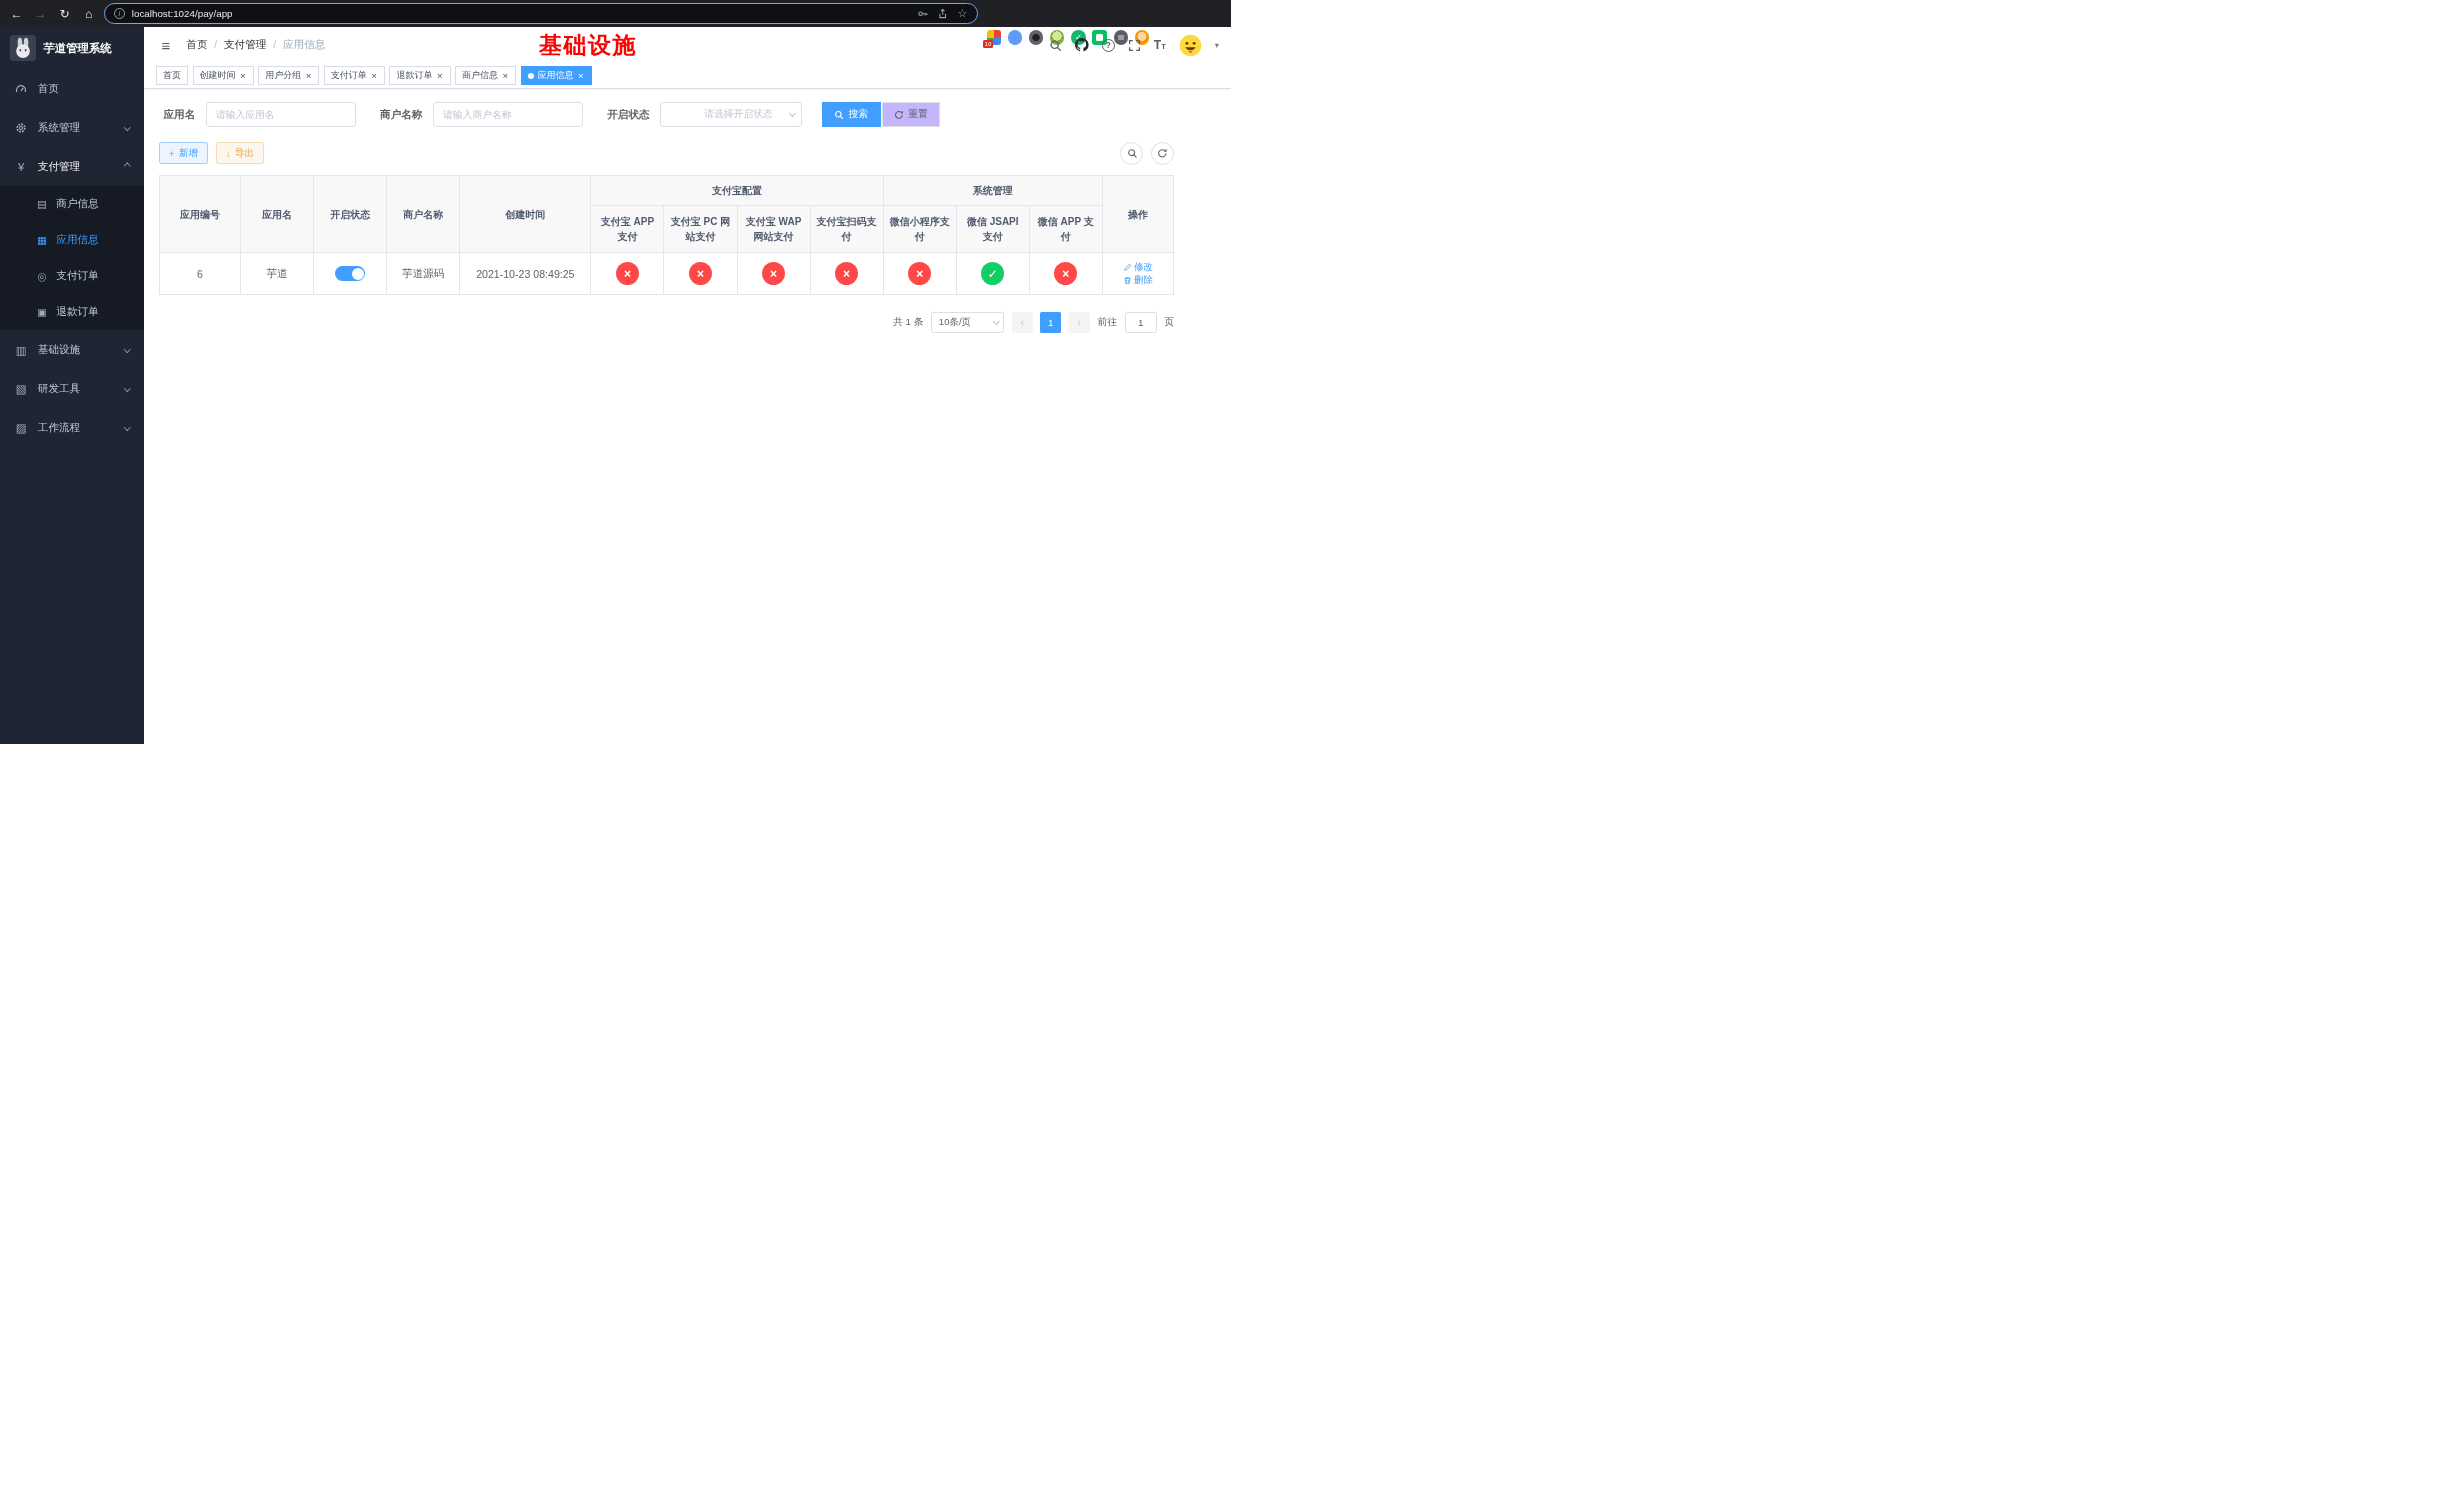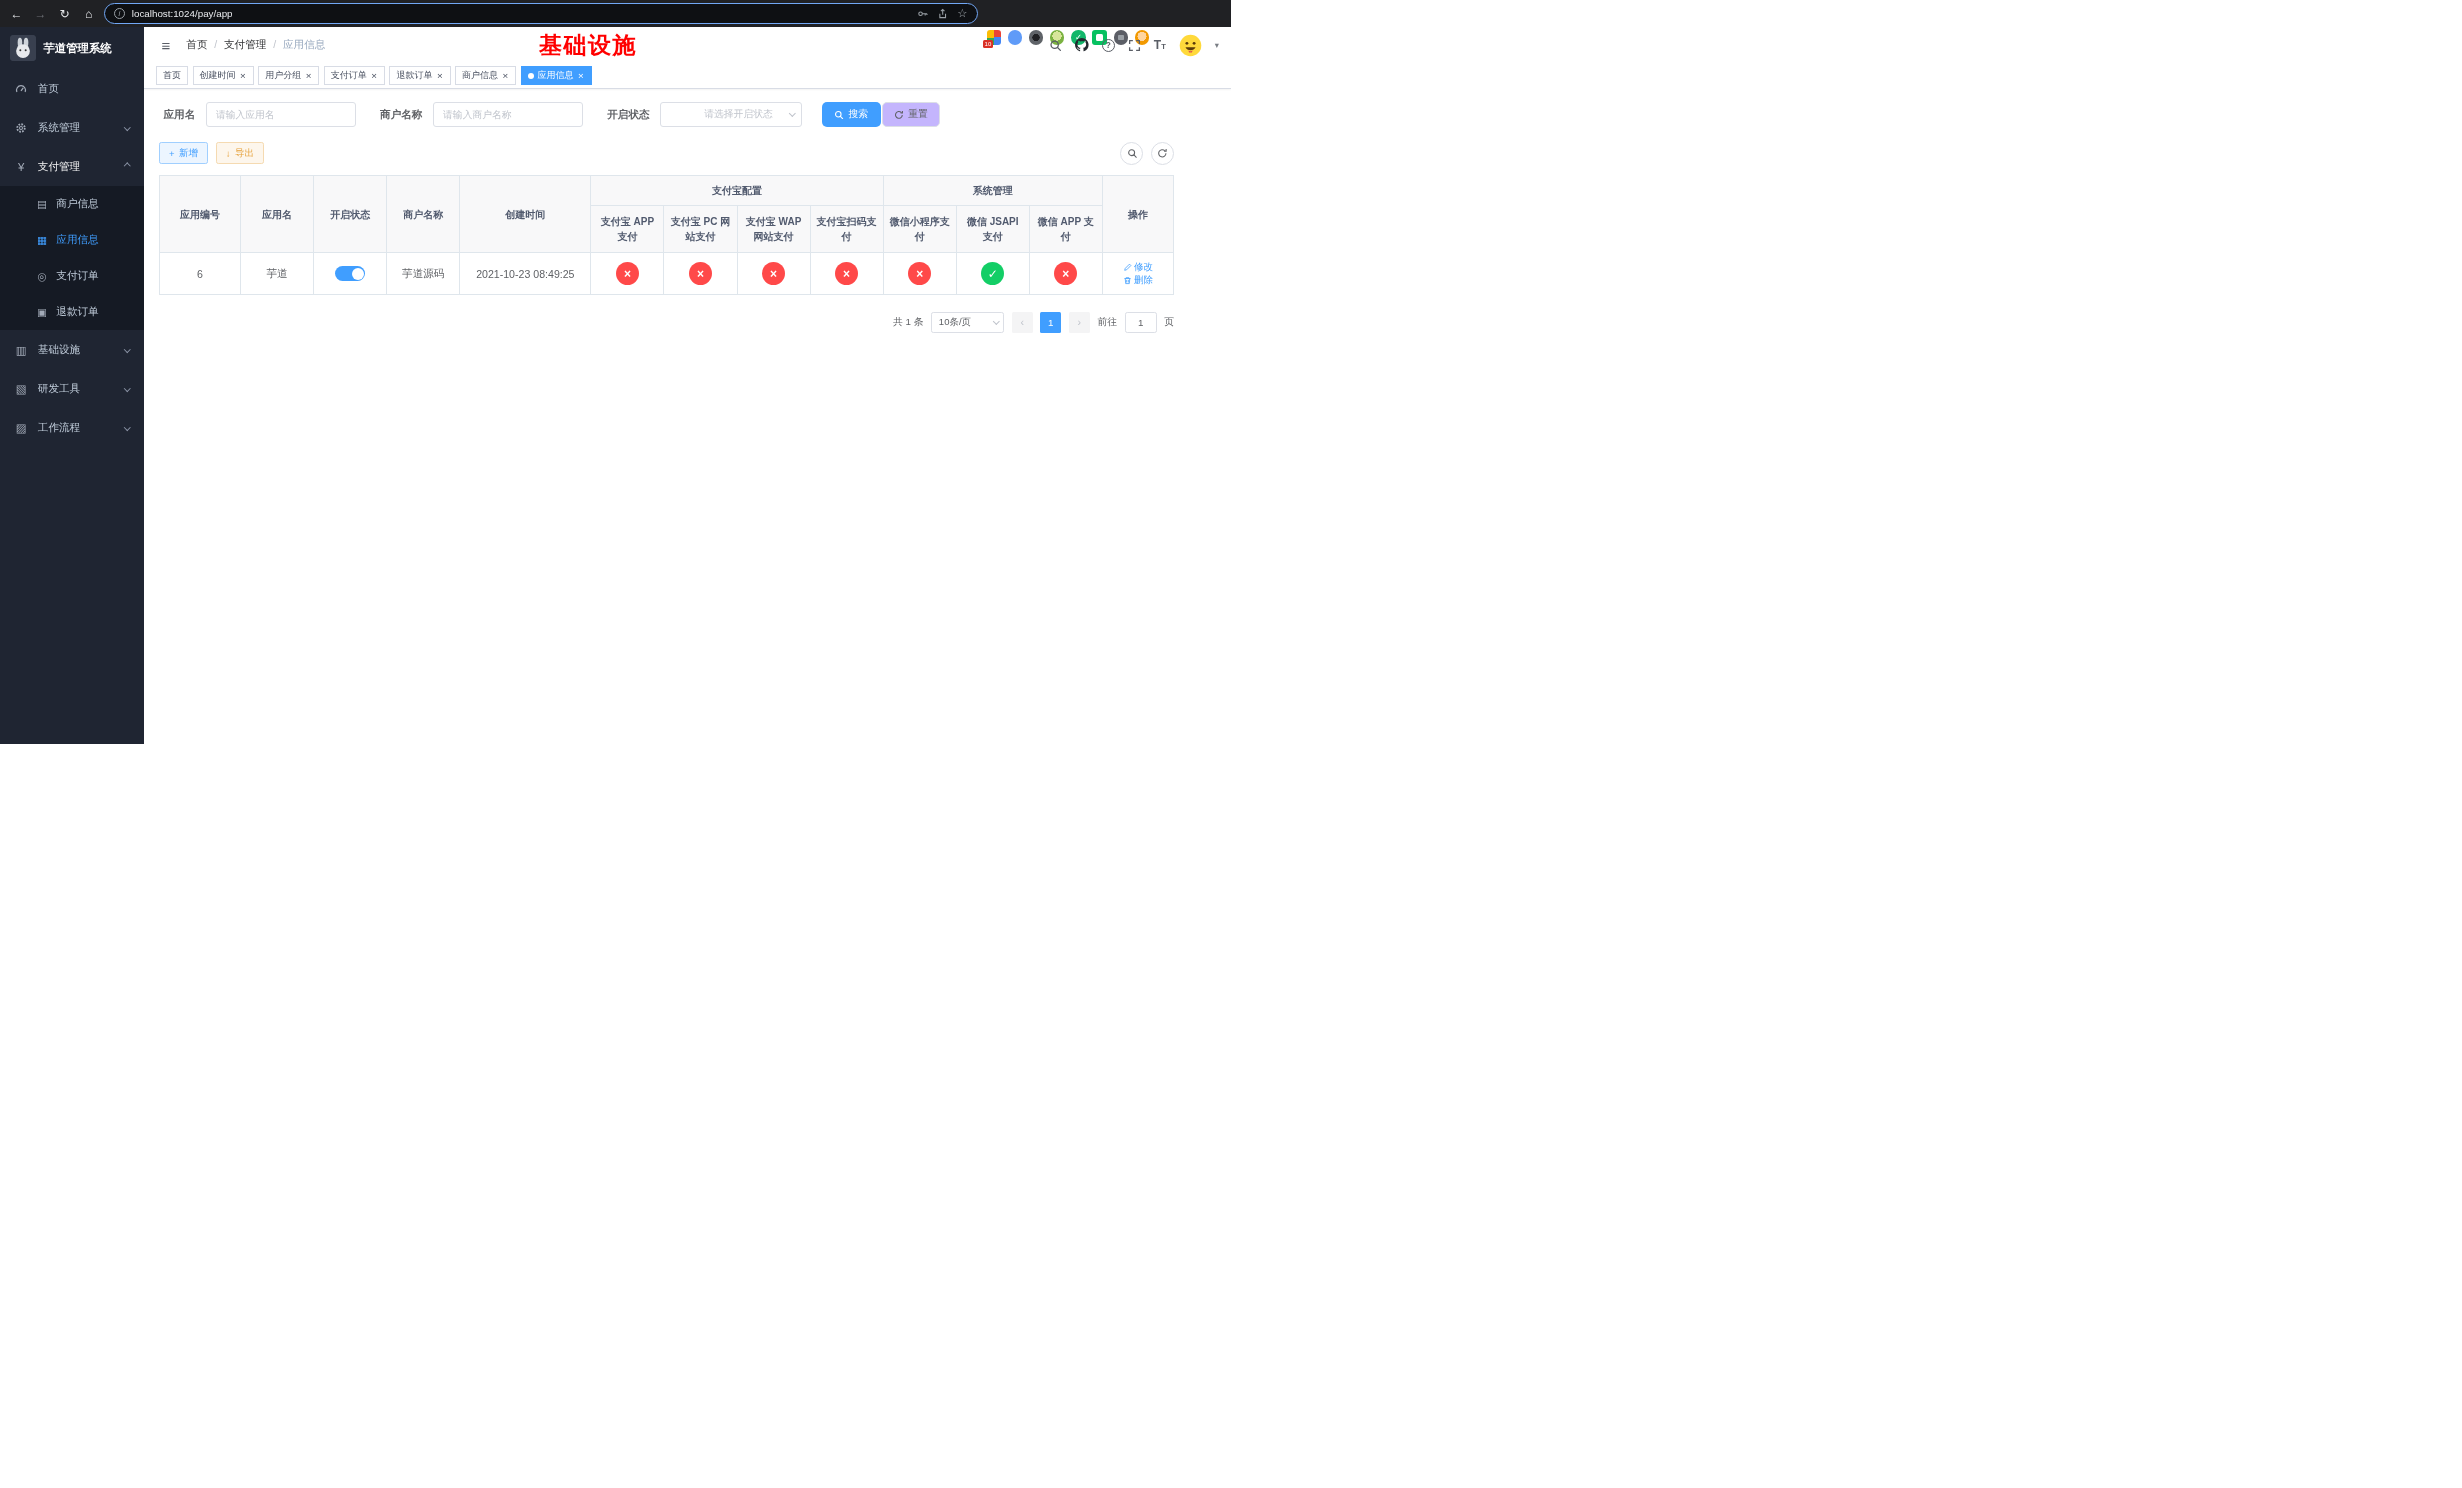--- a/index.html
+++ b/index.html
@@ -89,21 +89,21 @@
   .content { padding:12px 15px; width:1045px; }
   .filter-row { display:flex; align-items:center; height:27px; }
   .filter-row label { font-size:10.6px; font-weight:bold; color:#606266; margin:0 10.6px 0 4.5px; white-space:nowrap; }
   .ipt { width:150px; height:25px; border:0.8px solid #dcdfe6; border-radius:3px; padding:0 9px;
     font-size:9.8px; color:#606266; margin-right:19.7px; outline:none; font-family:inherit; }
   .ipt::placeholder { color:#c0c4cc; }
   .select { width:142px; height:25px; border:0.8px solid #dcdfe6; border-radius:3px; padding:0 7.6px 0 9px;
     display:flex; align-items:center; justify-content:space-between; margin-right:19.7px; }
   .select .ph { font-size:9.8px; color:#c0c4cc;margin-left:34px; }
   .select .chev, .pagesel .chev { border-color:#c0c4cc; margin-left:4.5px; transform:rotate(45deg) translateY(-1.5px); }
-  .btn { height:25px; border-radius:5px; display:inline-flex; align-items:center; gap:4.5px;
+  .btn { height:25px; border-radius:0; display:inline-flex; align-items:center; gap:4.5px;
     font-size:9.8px; padding:0 11.4px; border:0.8px solid transparent; white-space:nowrap; }
   .btn svg { display:block; }
   .btn.primary { background:#409eff; color:#fff; }
   .btn.default { background:#c4b5fd; border-color:#dcdfe6; color:#606266; margin-left:1px; }
   .toolbar { display:flex; align-items:center; margin-top:13.6px; }
   .btn.sm { height:22px; padding:0 9px; font-size:9.5px; border-radius:2.3px; }
   .btn.plain-primary { background:#ecf5ff; border-color:#a0cfff; color:#409eff; }
   .btn.plain-warning { background:#fdf6ec; border-color:#f5dab1; color:#e6a23c; margin-left:7.6px; }
   .right-tools { margin-left:auto; display:flex; gap:7.6px; }
   .tool-circle { width:23px; height:23px; border-radius:50%; border:0.8px solid #dcdfe6; background:#fff;

